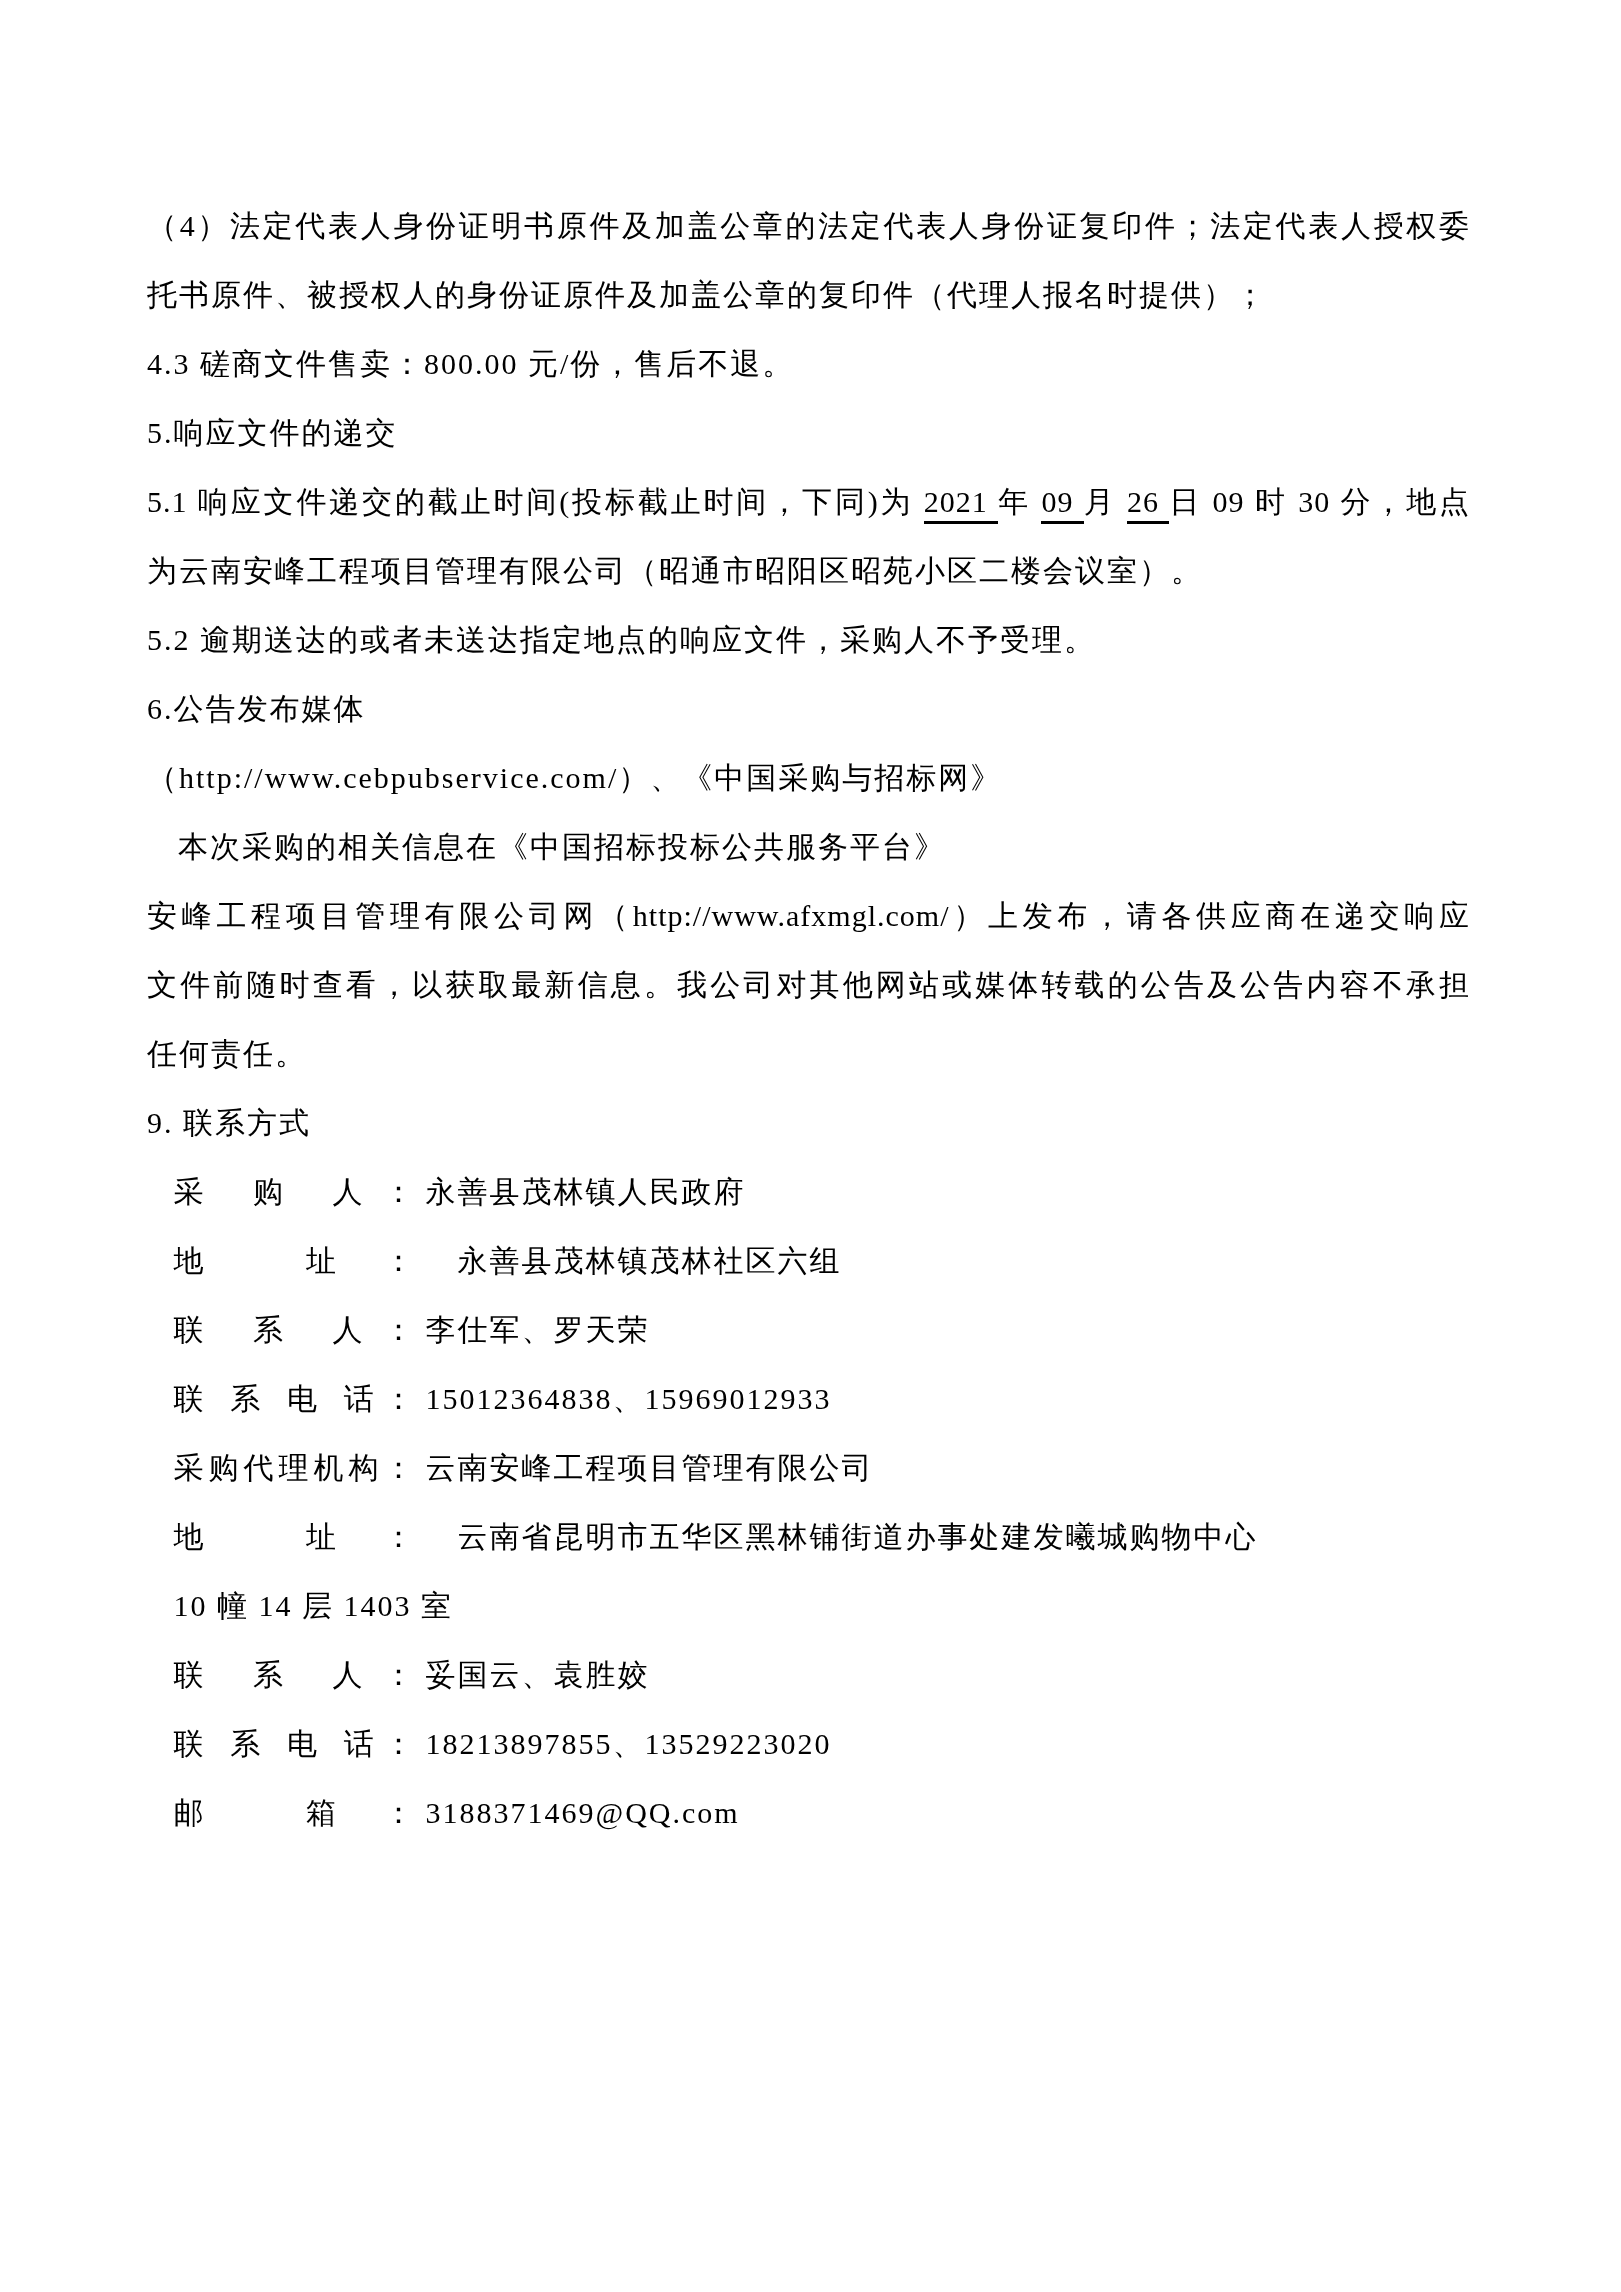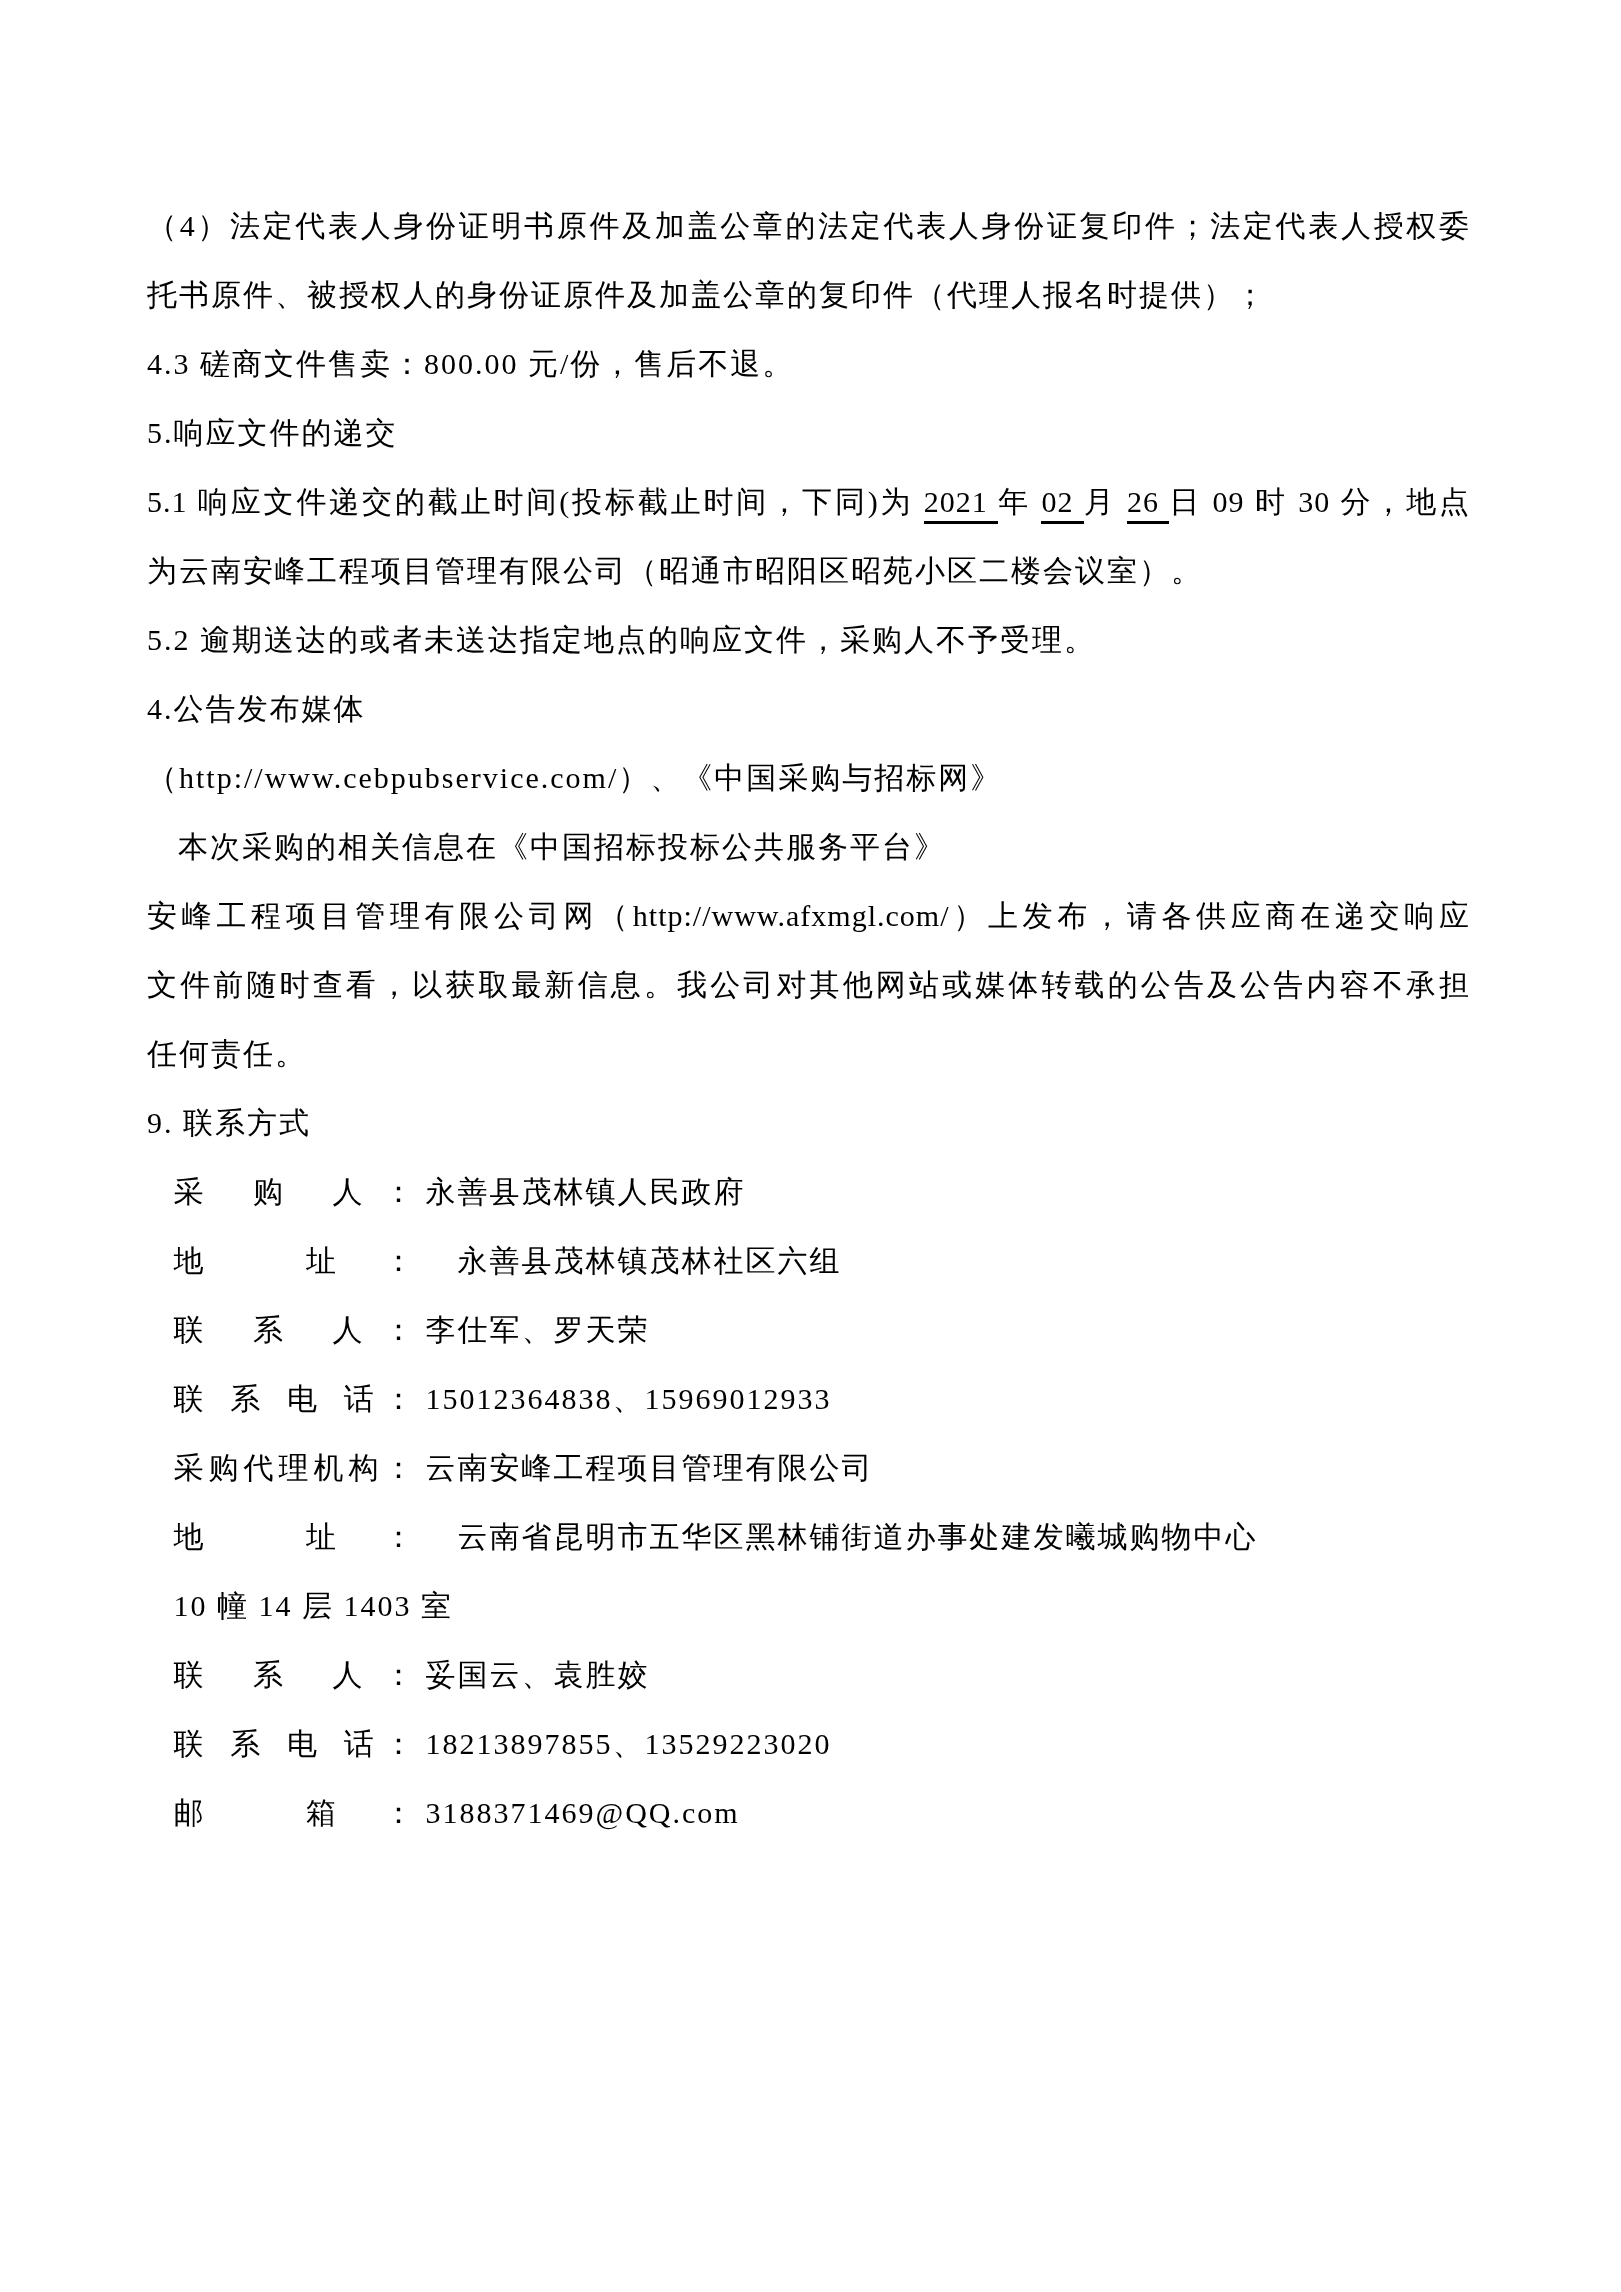--- a/index.html
+++ b/index.html
@@ -35,26 +35,26 @@
 <div class="page">
   <div class="content">
 
     <div class="line just">（4）法定代表人身份证明书原件及加盖公章的法定代表人身份证复印件；法定代表人授权委</div>
     <div class="line">托书原件、被授权人的身份证原件及加盖公章的复印件（代理人报名时提供）；</div>
 
     <div class="line">4.3 磋商文件售卖：800.00 元/份，售后不退。</div>
 
     <div class="line bold">5.响应文件的递交</div>
 
-    <div class="line just"><span>5.1 响应文件递交的截止时间(投标截止时间，下同)为 </span><span class="ul">2021 </span><span>年 </span><span class="ul">02 </span><span>月 </span><span class="ul">26 </span><span>日 09 时 30 分，地点</span></div>
+    <div class="line just"><span>5.1 响应文件递交的截止时间(投标截止时间，下同)为 </span><span class="ul">2021 </span><span>年 </span><span class="ul">09 </span><span>月 </span><span class="ul">26 </span><span>日 09 时 30 分，地点</span></div>
     <div class="line">为云南安峰工程项目管理有限公司（昭通市昭阳区昭苑小区二楼会议室）。</div>
 
     <div class="line">5.2 逾期送达的或者未送达指定地点的响应文件，采购人不予受理。</div>
 
-    <div class="line bold">4.公告发布媒体</div>
+    <div class="line bold">6.公告发布媒体</div>
 
     <div class="line">（http://www.cebpubservice.com/）、《中国采购与招标网》</div>
     <div class="line indent1">本次采购的相关信息在《中国招标投标公共服务平台》</div>
     <div class="line just">安峰工程项目管理有限公司网（http://www.afxmgl.com/）上发布，请各供应商在递交响应</div>
     <div class="line just">文件前随时查看，以获取最新信息。我公司对其他网站或媒体转载的公告及公告内容不承担</div>
     <div class="line">任何责任。</div>
 
     <div class="line bold">9. 联系方式</div>
 
     <div class="line crow bold">

